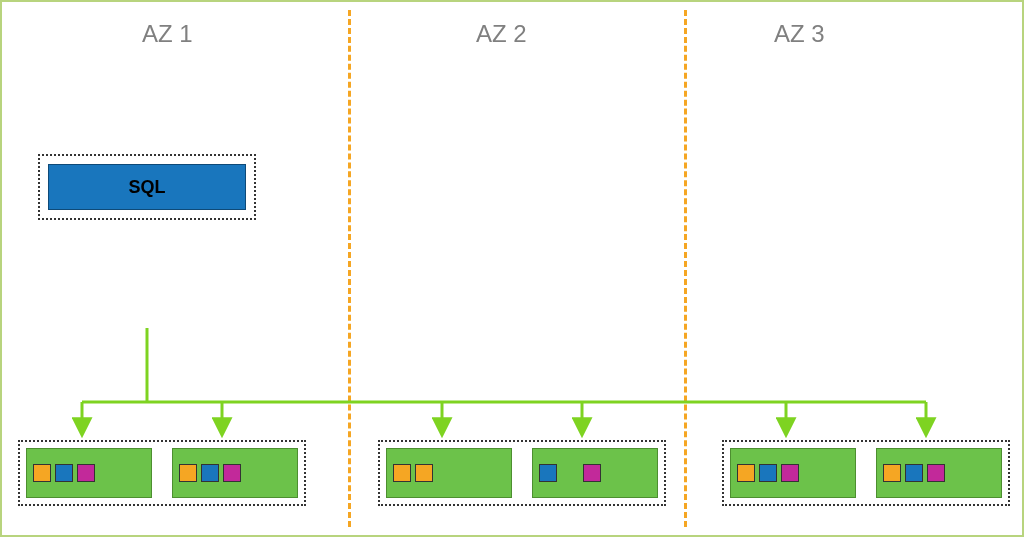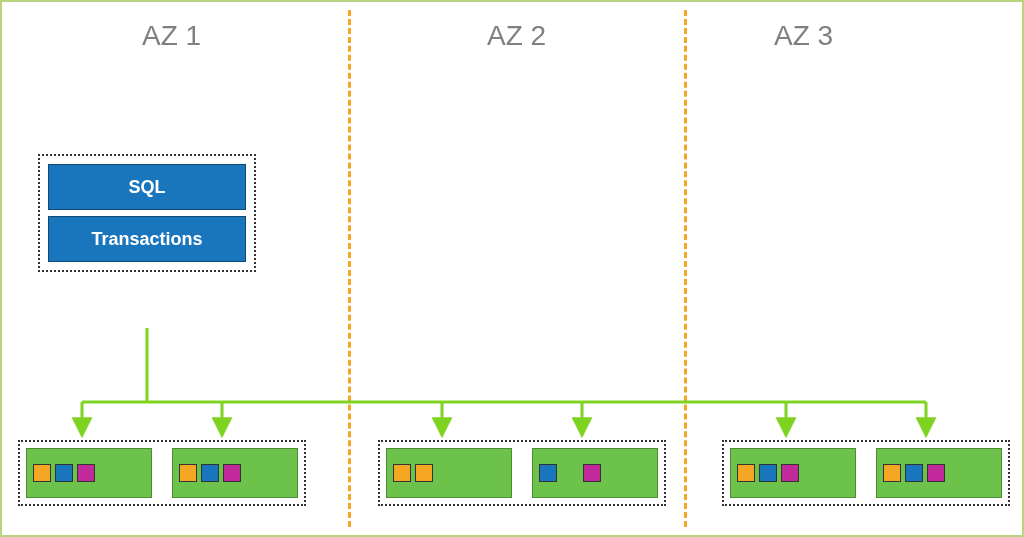--- a/index.html
+++ b/index.html
@@ -11,21 +11,21 @@
   .canvas {
     position: relative;
     width: 1024px;
     height: 537px;
     box-sizing: border-box;
     border: 2px solid #b8d47e;
   }
   .zone-label {
     position: absolute;
     top: 18px;
-    font-size: 28px;
+    font-size: 24px;
     color: #808080;
     font-weight: 400;
     text-align: center;
   }
   .divider {
     position: absolute;
     top: 8px;
     bottom: 8px;
     width: 0;
     border-left: 3px dashed #f5a623;
@@ -35,21 +35,21 @@
     border: 2px dotted #333;
     padding: 8px;
     box-sizing: border-box;
     display: flex;
     flex-direction: column;
     gap: 6px;
     background: #fff;
   }
   .blue-box {
     background: #1976bd;
-    color: #ffffff;
+    color: #000000;
     font-weight: bold;
     font-size: 18px;
     height: 44px;
     display: flex;
     align-items: center;
     justify-content: center;
     border: 1px solid #0e4a78;
   }
   .node-group {
     position: absolute;
@@ -88,29 +88,28 @@
     height: 537px;
     pointer-events: none;
   }
 </style>
 </head>
 <body>
 
 <div class="canvas">
 
   <div class="zone-label" style="left:140px;">AZ 1</div>
-  <div class="zone-label" style="left:474px;margin-left:11px;">AZ 2</div>
+  <div class="zone-label" style="left:474px;">AZ 2</div>
   <div class="zone-label" style="left:772px;">AZ 3</div>
 
   <div class="divider" style="left:346px;"></div>
   <div class="divider" style="left:682px;"></div>
 
   <div class="stack-group" style="left:36px; top:152px; width:218px;">
     <div class="blue-box">SQL</div>
-    <div class="blue-box">Transactions</div>
   </div>
 
   <div class="node-group" style="left:16px; top:438px;">
     <div class="green-node">
       <span class="chip orange"></span>
       <span class="chip blue"></span>
       <span class="chip magenta"></span>
     </div>
     <div class="green-node">
       <span class="chip orange"></span>

